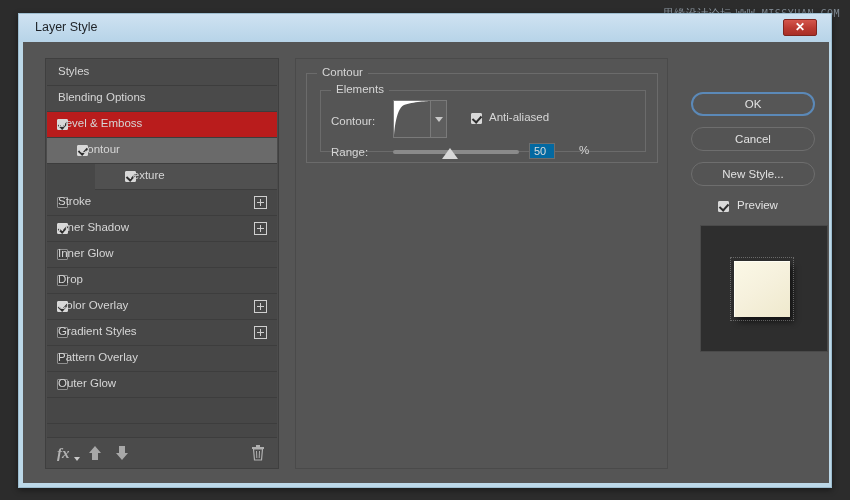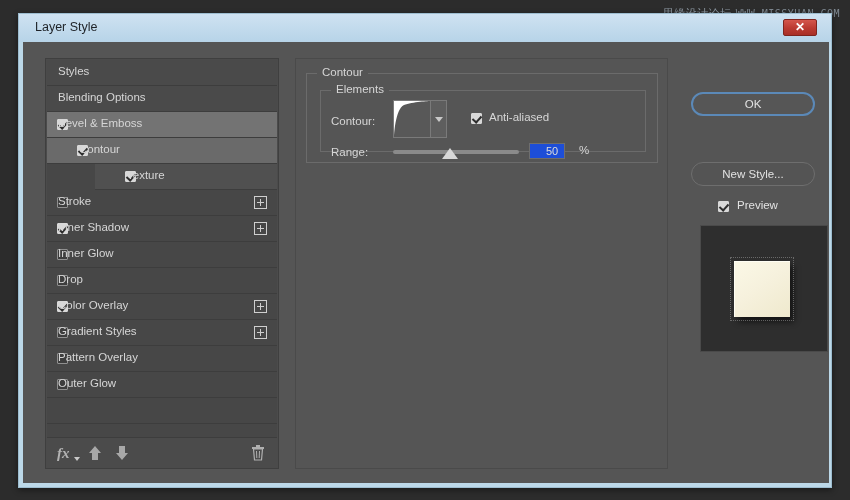--- a/index.html
+++ b/index.html
@@ -118,21 +118,21 @@
   }
   .srow {
     position: relative;
     height: 26px;
     box-sizing: border-box;
     border-bottom: 1px solid #3d3d3d;
     background: #474747;
     cursor: pointer;
   }
   .srow.header { background: #4a4a4a; }
-  .srow.parent { background: #737373; text-decoration: underline; }
+  .srow.parent { background: #b91c1c; text-decoration: underline; }
   .srow.selected { background: #6a6a6a; }
   .srow.sub { background: #505050; margin-left: 48px; }
   .srow.blank { background: #474747; cursor: default; }
 
   .srow .label {
     position: absolute;
     top: 5px;
     font-size: 11.5px;
     color: #d6d6d6;
     white-space: nowrap;
@@ -352,29 +352,29 @@
     width: 0; height: 0;
     border-left: 8px solid transparent;
     border-right: 8px solid transparent;
     border-bottom: 11px solid #d8d8d8;
     cursor: pointer;
   }
   .range-input {
     position: absolute;
     left: 208px;
     top: 52px;
-    width: 36px;
+    width: 26px;
     height: 16px;
-    background: #1d4ed8;
+    background: #0369a1;
     border: 1px solid #6e6e6e;
     box-sizing: border-box;
     color: #dcdcdc;
     font-size: 11px;
     line-height: 15px;
-    padding-left: 16px;
+    padding-left: 4px;
     font-family: "Liberation Sans", sans-serif;
     cursor: text;
   }
   .pct { left: 258px; top: 53px; }
 
   
   .right-panel {
     position: absolute;
     left: 660px;
     top: 16px;
@@ -604,20 +604,21 @@
             <div class="slider-track"></div>
             <div class="slider-thumb" id="range-thumb" style="left: 120.7px;"></div>
             <div class="range-input">50</div>
             <div class="field-label pct">%</div>
           </div>
         </div>
       </div>
 
       <div class="right-panel">
         <div class="btn primary btn-ok">OK</div>
+        <div class="btn btn-cancel">Cancel</div>
         <div class="btn btn-newstyle">New Style...</div>
 
         <div class="preview-row">
           <div class="cb on cbp"></div>
           <div class="plabel">Preview</div>
         </div>
 
         <div class="thumb-frame">
           <div class="thumb-shadow"></div>
           <div class="thumb-marquee"></div>

